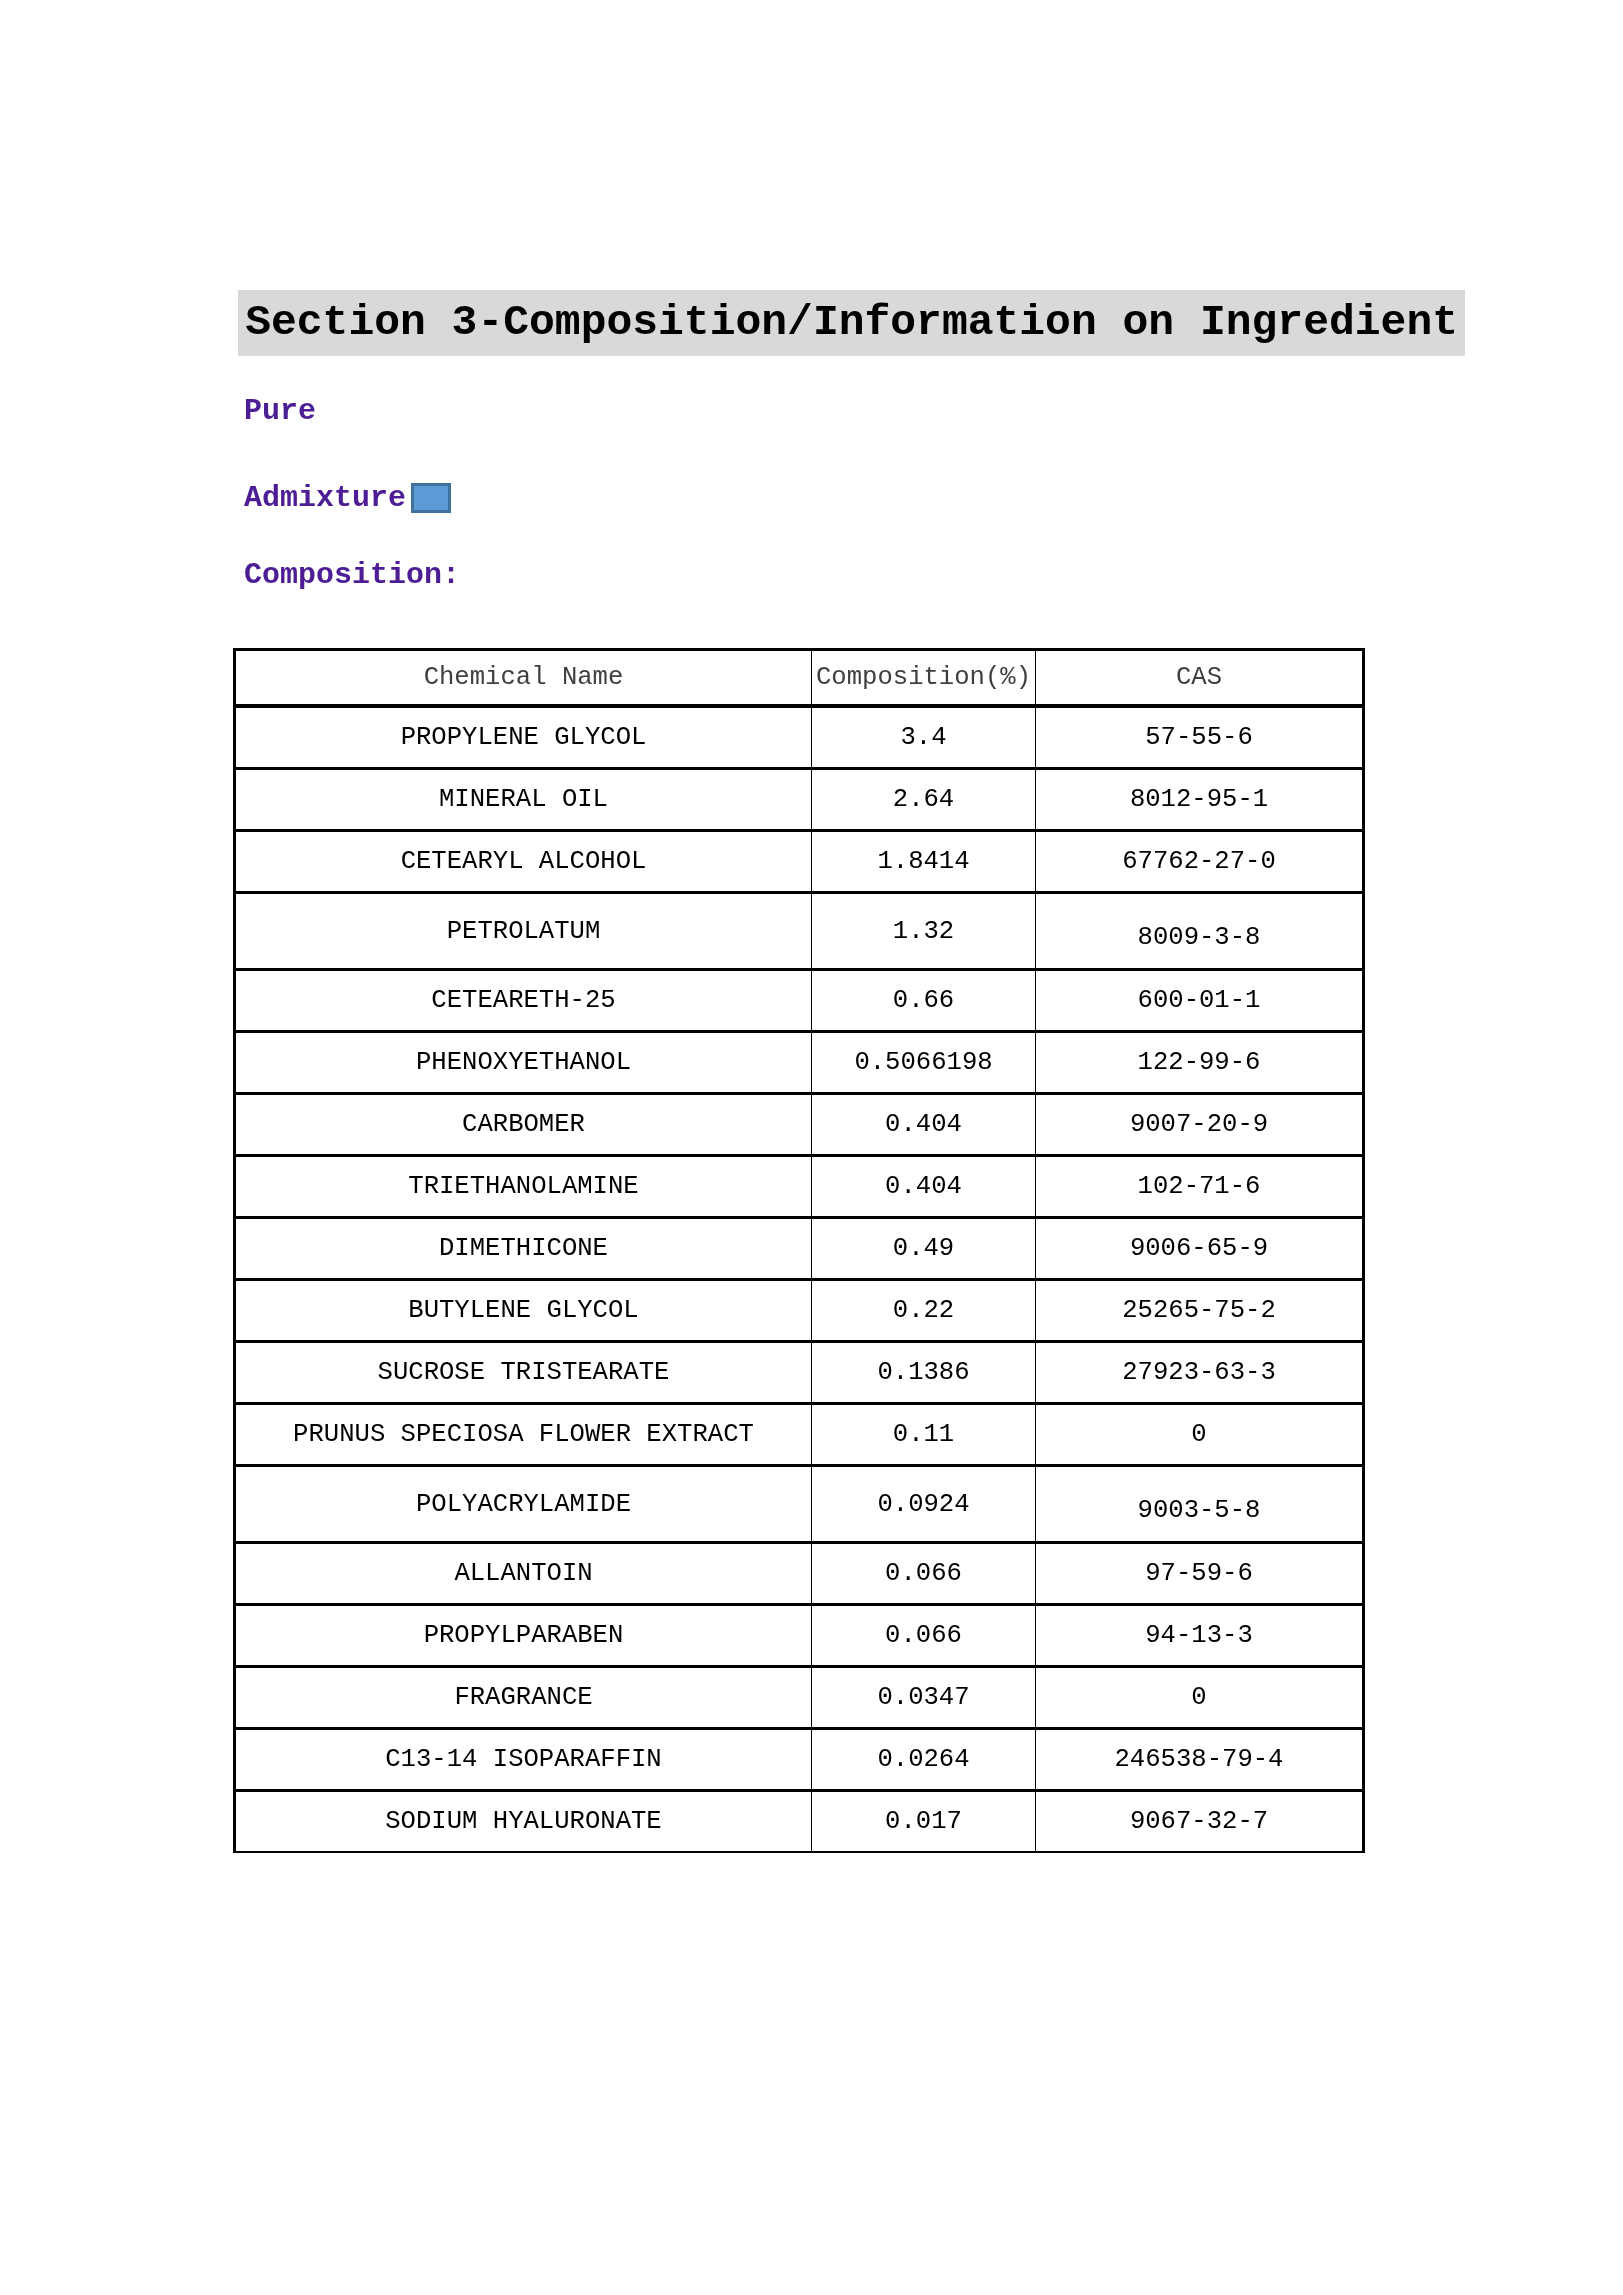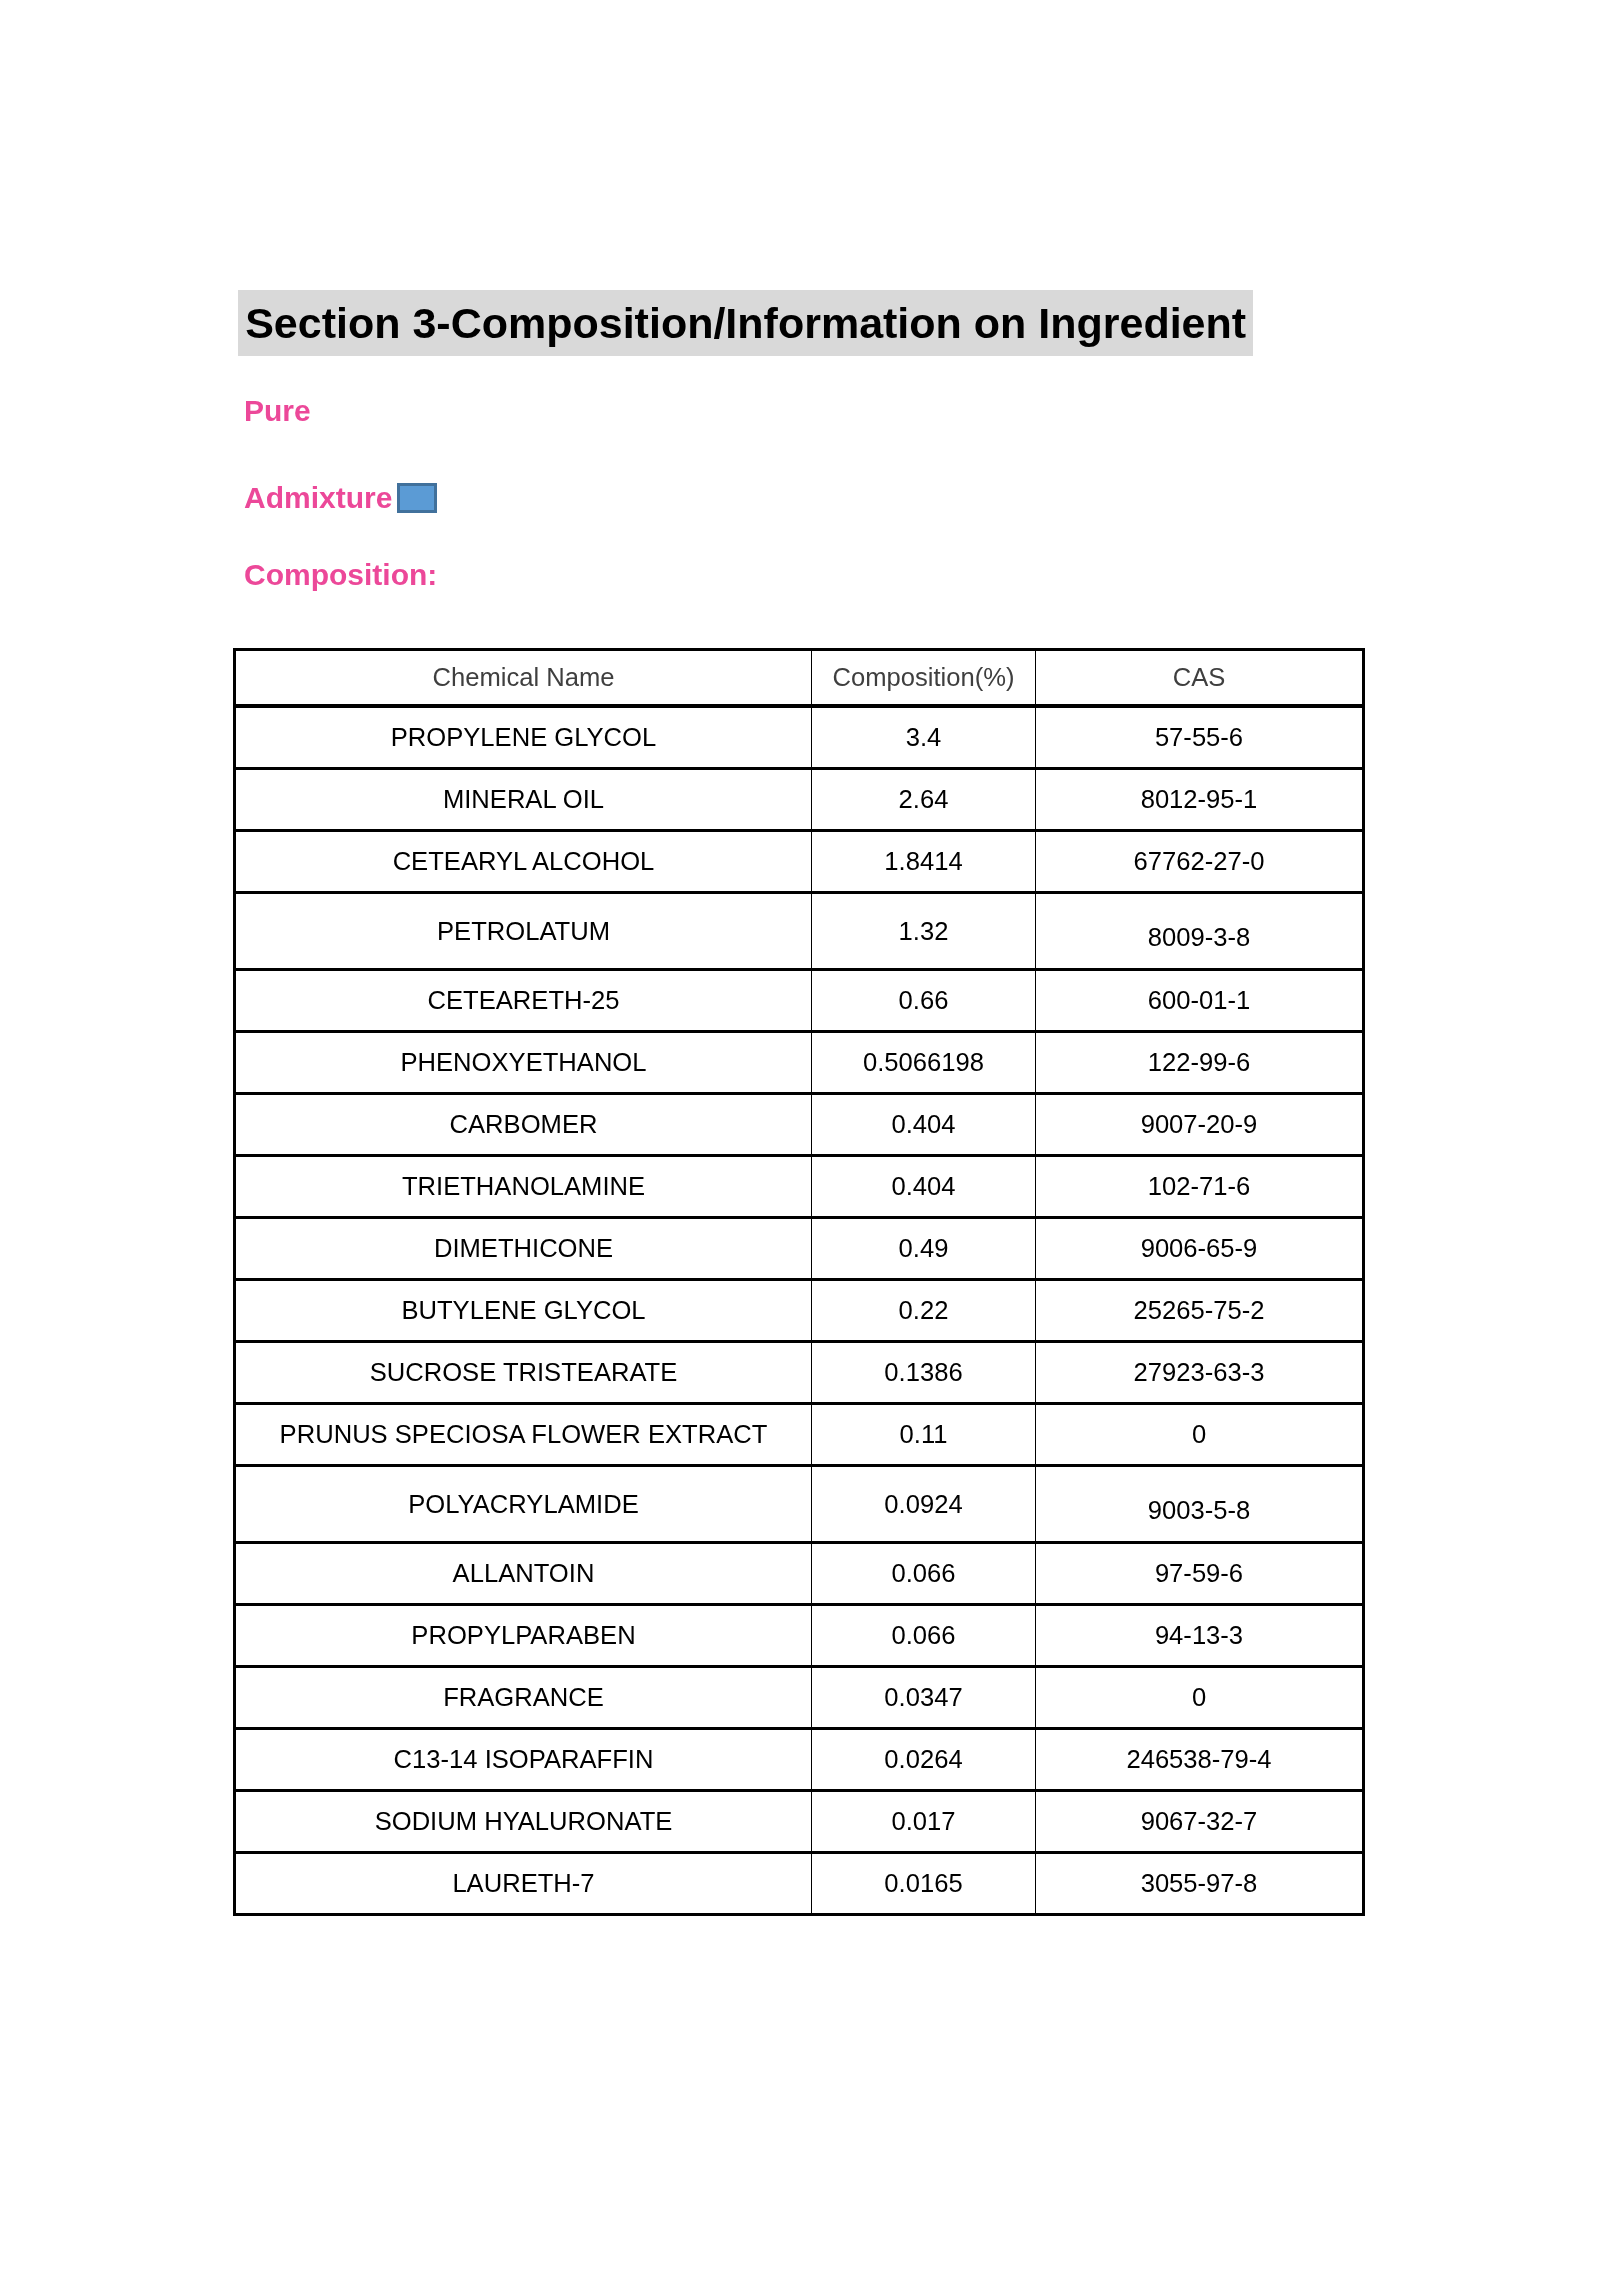--- a/index.html
+++ b/index.html
@@ -3,23 +3,23 @@
 <meta charset="utf-8">
 <style>
   html, body {
     margin: 0;
     padding: 0;
     background: #ffffff;
   }
   .page {
     position: relative;
     width: 1623px;
-    height: 2295px;
+    height: 1853px;
     background: #ffffff;
-    font-family: Liberation Sans, sans-serif;
+    font-family: Liberation Mono, monospace;
     color: #000000;
   }
   .section-title {
     position: absolute;
     left: 238px;
     top: 290px;
     height: 66px;
     line-height: 66px;
     padding: 0 7.2px;
     font-size: 43px;
@@ -27,21 +27,21 @@
     white-space: nowrap;
     color: #000000;
   }
   .subhead {
     position: absolute;
     left: 244px;
     font-size: 30px;
     line-height: 30px;
     font-weight: bold;
     white-space: nowrap;
-    color: #ec4899;
+    color: #4c1d95;
   }
   .subhead.pure { top: 396px; }
   .subhead.admixture { top: 483px; display: flex; align-items: center; }
   .subhead.composition { top: 560px; }
   .checkbox {
     display: inline-block;
     width: 40px;
     height: 30px;
     margin-left: 5.1px;
     box-sizing: border-box;

